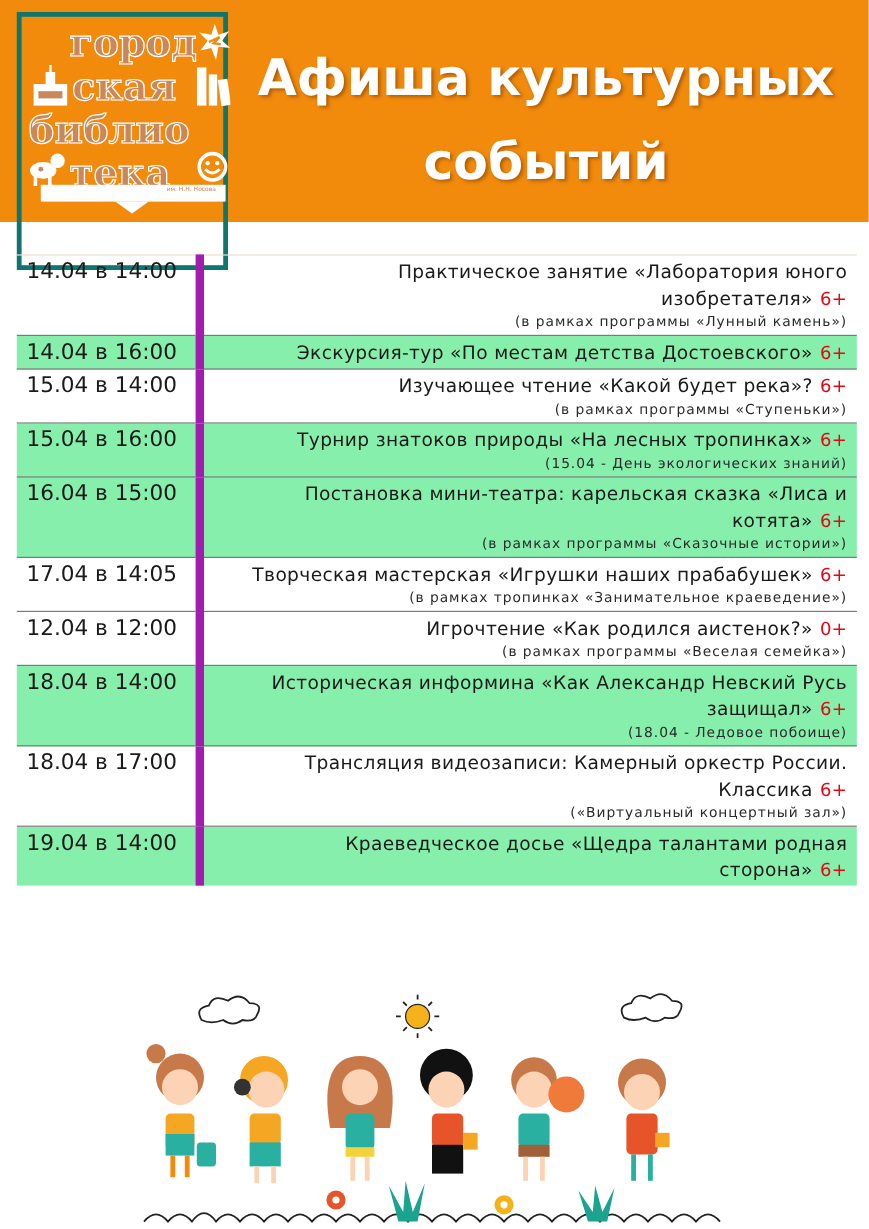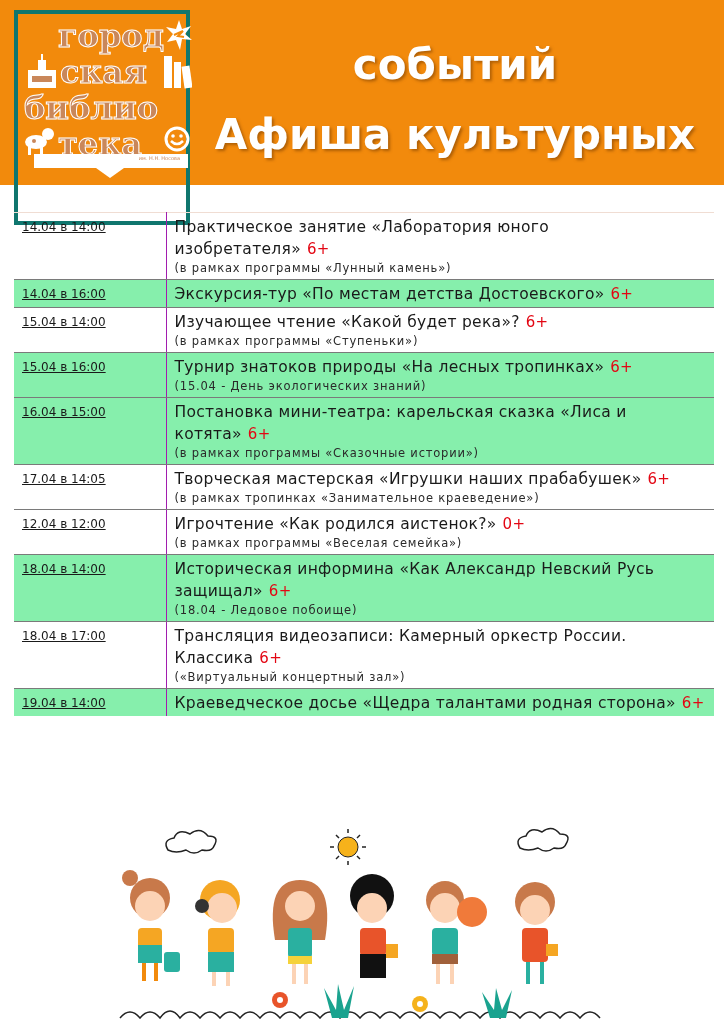--- a/index.html
+++ b/index.html
@@ -48,25 +48,24 @@
     border-collapse: collapse;
     border-top: 1px solid #f0ddd3;
   }
   .schedule td {
     vertical-align: top; padding: 3px 8px 2px 8px;
     border-bottom: 1px solid #7a7a7a;
   }
   .schedule tr:last-child td { border-bottom: none; }
   .schedule tr.shaded td { background: #86efac; }
   .col-date {
-    width: 152px; font-size: 12px; line-height: 22px;
-    border-right: 1px solid #a21caf;
-    text-decoration: underline;
-  }
-  .col-event { font-size: 15.5px; line-height: 22px; letter-spacing: 0.3px; }
+    width: 152px; font-size: 18px; line-height: 22px;
+    border-right: 7px solid #a21caf;
+  }
+  .col-event { font-size: 15.5px; line-height: 22px; letter-spacing: 0.3px; text-align: right; }
   .event-title { display: inline; }
   .age {
     color: #e30613; font-size: 15px; margin-left: 6px; white-space: nowrap;
   }
   .note {
     display: block; font-size: 11.5px; line-height: 17px; letter-spacing: 0.8px;
     color: #2a2a2a;
   }
 
   .illustration {
@@ -110,22 +109,22 @@
       <circle cx="9" cy="10" r="1.8" fill="#ffffff"></circle>
       <circle cx="17" cy="10" r="1.8" fill="#ffffff"></circle>
       <path d="M7 15 Q13 21 19 15" stroke="#ffffff" stroke-width="2.5" fill="none"></path>
     </svg>
     <div class="logo-book">
       <span class="logo-caption">им. Н.Н. Носова</span>
     </div>
   </div>
 
   <div class="title">
+    <div>Афиша культурных</div>
     <div>событий</div>
-    <div>Афиша культурных</div>
   </div>
 </div>
 
 <table class="schedule">
   <tbody id="schedule-body">
       <tr>
         <td class="col-date">14.04 в 14:00</td>
         <td class="col-event"><span class="event-title">Практическое занятие «Лаборатория юного изобретателя»</span><span class="age">6+</span><span class="note">(в рамках программы «Лунный камень»)</span></td>
       </tr>
       <tr class="shaded">

